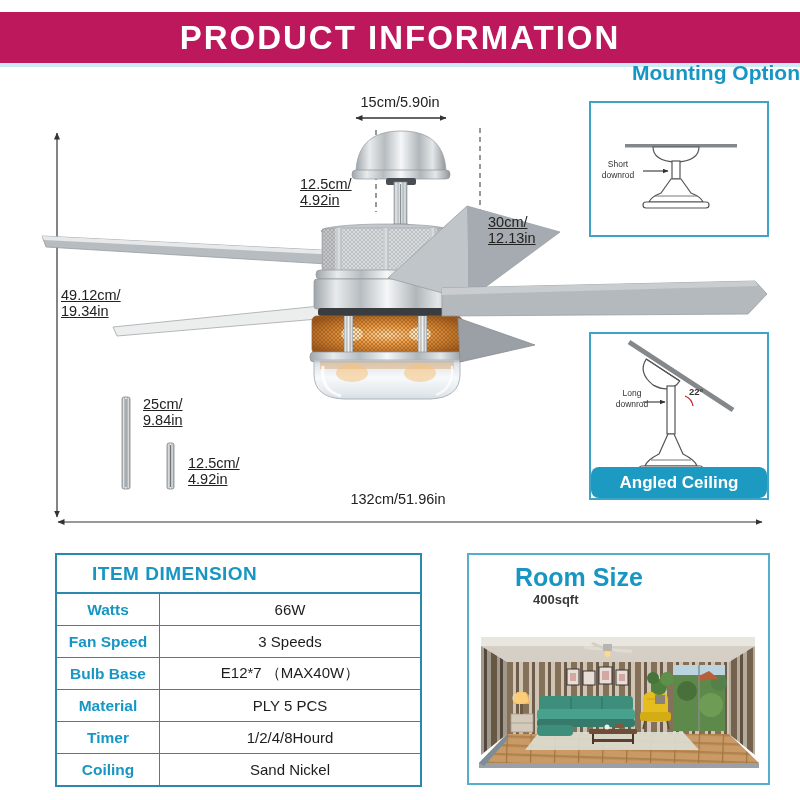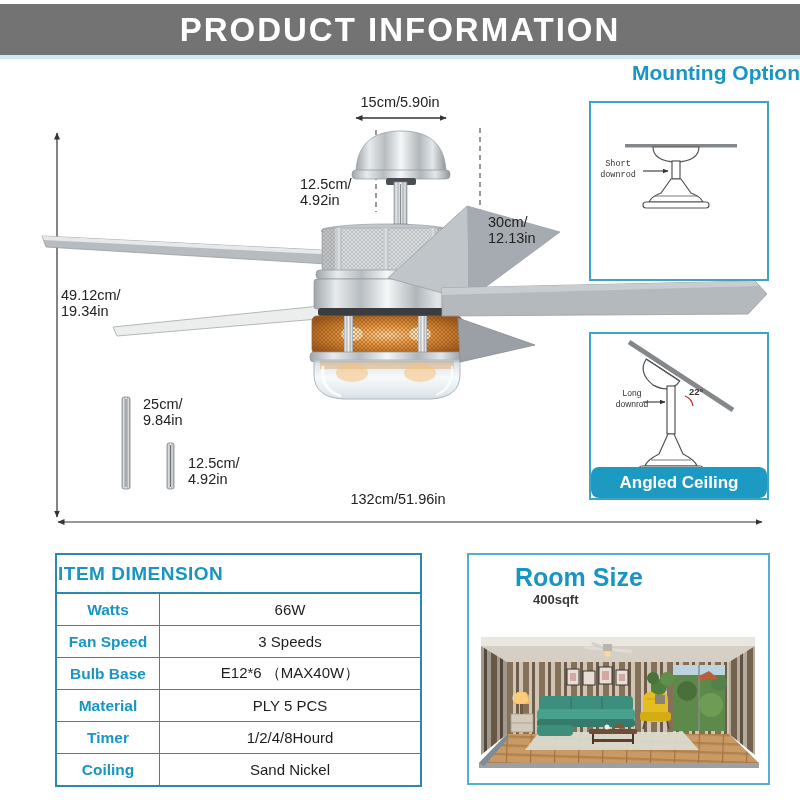--- a/index.html
+++ b/index.html
@@ -1,54 +1,54 @@
 <!DOCTYPE html>
 <html><head>
 <meta charset="utf-8">
 <style>
   html,body{margin:0;padding:0;background:#fff;}
   .page{position:relative;width:800px;height:800px;background:#fff;overflow:hidden;
         font-family:"Liberation Sans",sans-serif;}
   
-  .header-bar{position:absolute;left:0;top:4px;width:800px;height:51px;background:#737373;
+  .header-bar{position:absolute;left:0;top:12px;width:800px;height:51px;background:#be185d;
               border-bottom:4px solid #cdeaf5;display:flex;align-items:center;justify-content:center;}
   .header-bar .title{color:#fff;font-size:33px;font-weight:bold;letter-spacing:2px;}
   
   .mount-heading{position:absolute;left:588px;top:61px;width:182px;text-align:center;
                  color:#1796c4;font-size:21px;font-weight:bold;margin-left:37px;}
   
   .dim{position:absolute;color:#222;font-size:14.5px;line-height:1.12;}
-  .dim span{display:block;}
+  .dim span{display:block;text-decoration:underline;}
   .dim-canopy{left:352px;top:94px;width:96px;text-align:center;}
   .dim-downrod{left:300px;top:176px;}
   .dim-fanheight{left:488px;top:178px;margin-top:36px;}
   .dim-overall{left:61px;top:287px;}
   .dim-longrod{left:143px;top:396px;}
   .dim-shortrod{left:188px;top:455px;}
   .dim-sweep{left:338px;top:491px;width:120px;text-align:center;}
   
   .mount-box{position:absolute;left:589px;width:180px;background:#fff;
              border:2px solid #3fa3c6;box-sizing:border-box;}
-  .mount-box.flat{top:101px;height:180px;font-family:Liberation Mono, monospace;}
+  .mount-box.flat{top:101px;height:136px;}
   .mount-box.angled{top:332px;height:168px;}
   .mount-footer{position:absolute;left:0;right:0;bottom:0;background:#1d9ac2;color:#fff;
                 font-weight:bold;font-size:17px;display:flex;align-items:center;justify-content:center;}
   .mount-box.flat .mount-footer{height:27px;}
   .mount-box.angled .mount-footer{height:31px;border-radius:8px;}
   .mount-note{position:absolute;font-size:8.5px;line-height:1.25;color:#333;text-align:center;}
   .mount-note span{display:block;}
   .note-flat{left:4px;top:56px;width:46px;}
   .note-angled{left:2px;top:54px;width:48px;margin-left:15px;}
   .angle-label{position:absolute;left:98px;top:52px;font-size:9.5px;font-weight:bold;color:#333;}
   .mount-art{position:absolute;left:0;top:0;}
   
   .spec-table{position:absolute;left:55px;top:553px;width:367px;background:#fff;
               border:2px solid #2a89ad;box-sizing:border-box;}
   .spec-header{height:37px;border-bottom:2px solid #2a89ad;display:flex;align-items:center;
-               padding-left:1px;color:#1796c4;font-weight:bold;font-size:19px;letter-spacing:0.5px;}
+               padding-left:35px;color:#1796c4;font-weight:bold;font-size:19px;letter-spacing:0.5px;}
   .spec-row{display:flex;height:31px;}
   .spec-row + .spec-row{border-top:1.5px solid #2a89ad;}
   .spec-label{width:102px;border-right:1.5px solid #2a89ad;color:#1796c4;font-weight:bold;
               font-size:15.5px;display:flex;align-items:center;justify-content:center;}
   .spec-value{flex:1;color:#1d1d1d;font-size:15px;display:flex;align-items:center;justify-content:center;}
   
   .room-box{position:absolute;left:467px;top:553px;width:303px;height:232px;background:#fff;
             border:2px solid #54aecd;box-sizing:border-box;padding-left:40px;}
   .room-title{position:absolute;left:46px;top:8px;color:#1796c4;font-size:25px;font-weight:bold;}
   .room-area{position:absolute;left:64px;top:37px;color:#3a3a3a;font-size:13px;font-weight:bold;}
@@ -224,21 +224,21 @@
     <div class="spec-row">
       <div class="spec-label">Watts</div>
       <div class="spec-value">66W</div>
     </div>
     <div class="spec-row">
       <div class="spec-label">Fan Speed</div>
       <div class="spec-value">3 Speeds</div>
     </div>
     <div class="spec-row">
       <div class="spec-label">Bulb Base</div>
-      <div class="spec-value">E12*6 （MAX40W）</div>
+      <div class="spec-value">E12*7 （MAX40W）</div>
     </div>
     <div class="spec-row">
       <div class="spec-label">Material</div>
       <div class="spec-value">PLY 5 PCS</div>
     </div>
     <div class="spec-row">
       <div class="spec-label">Timer</div>
       <div class="spec-value">1/2/4/8Hourd</div>
     </div>
     <div class="spec-row">

